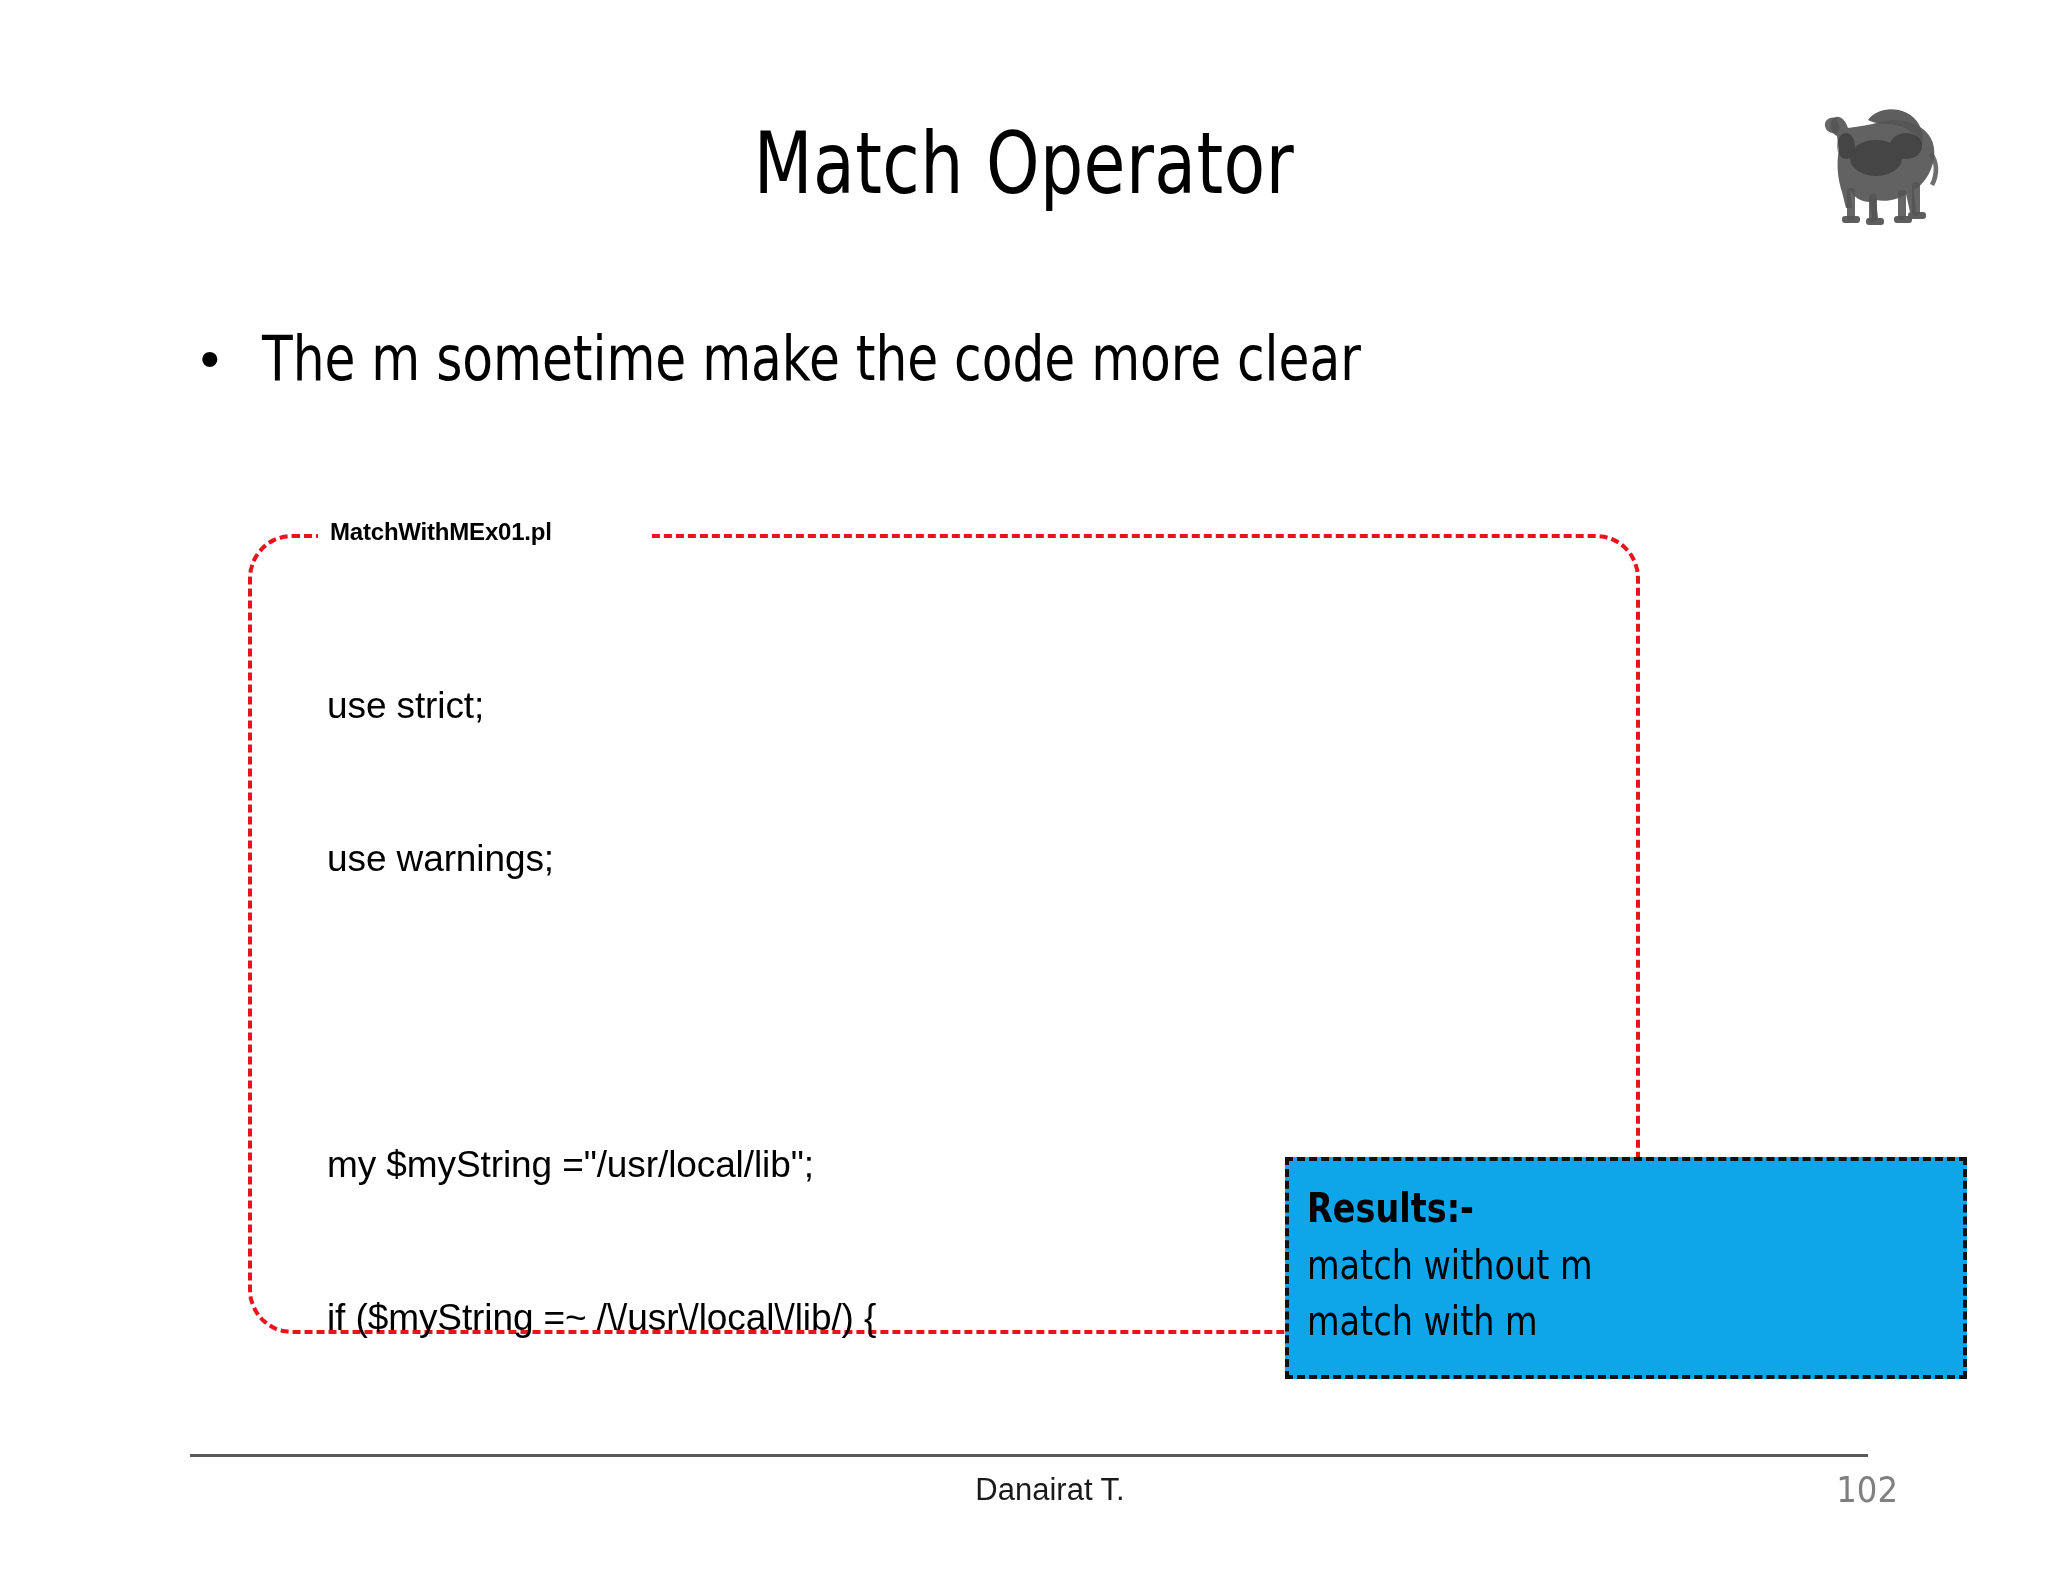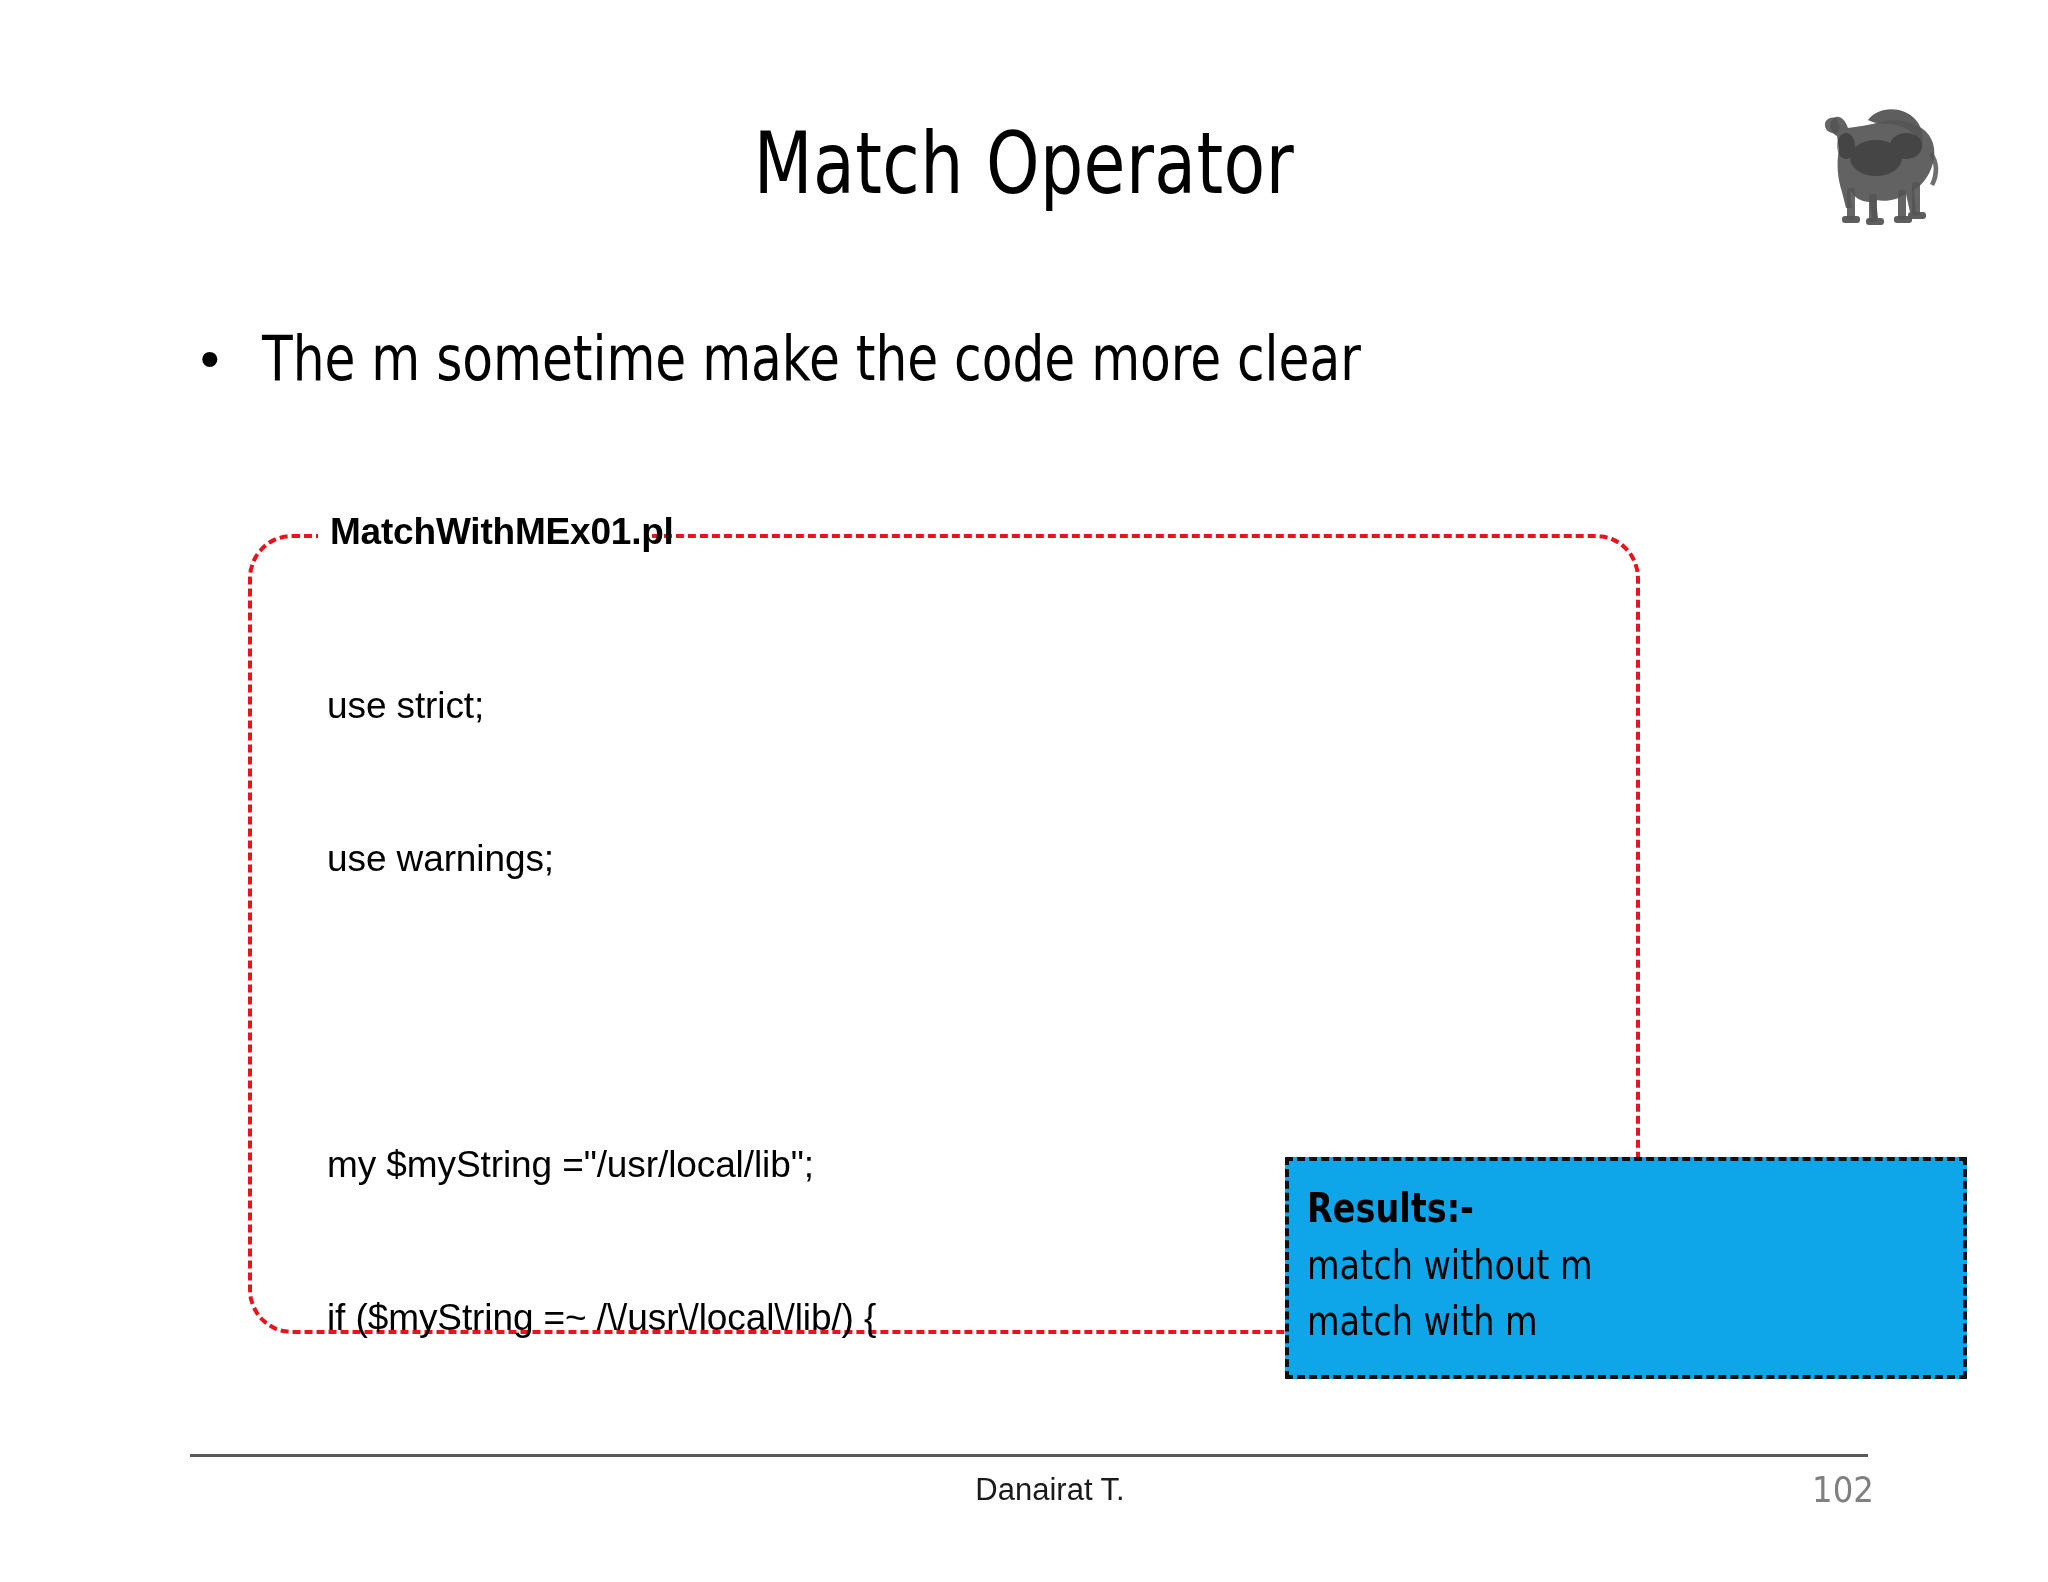--- a/index.html
+++ b/index.html
@@ -101,21 +101,21 @@
     top: 516px;
     width: 330px;
     height: 40px;
     background: #ffffff;
   }
   #code-label {
     position: absolute;
     left: 330px;
     top: 512px;
     font-family: "Liberation Sans", sans-serif;
-    font-size: 37px;
+    font-size: 24px;
     font-weight: bold;
     color: #000000;
     line-height: 40px;
     white-space: nowrap;
     letter-spacing: -0.2px;
   }
 
   #code-body {
     position: absolute;
     left: 327px;
@@ -184,21 +184,21 @@
     font-size: 31px;
     color: #1a1a1a;
     line-height: 48px;
     margin-left: 26px;
   }
   #page-number {
     position: absolute;
     left: 1788px;
     top: 1466px;
     width: 110px;
-    text-align: center;
+    text-align: right;
     font-family: "DejaVu Sans Condensed", "Liberation Sans Narrow", "Liberation Sans", sans-serif;
     font-stretch: condensed;
     font-size: 36px;
     color: #808080;
     line-height: 48px;
   }
 </style>
 </head>
 <body>
 

